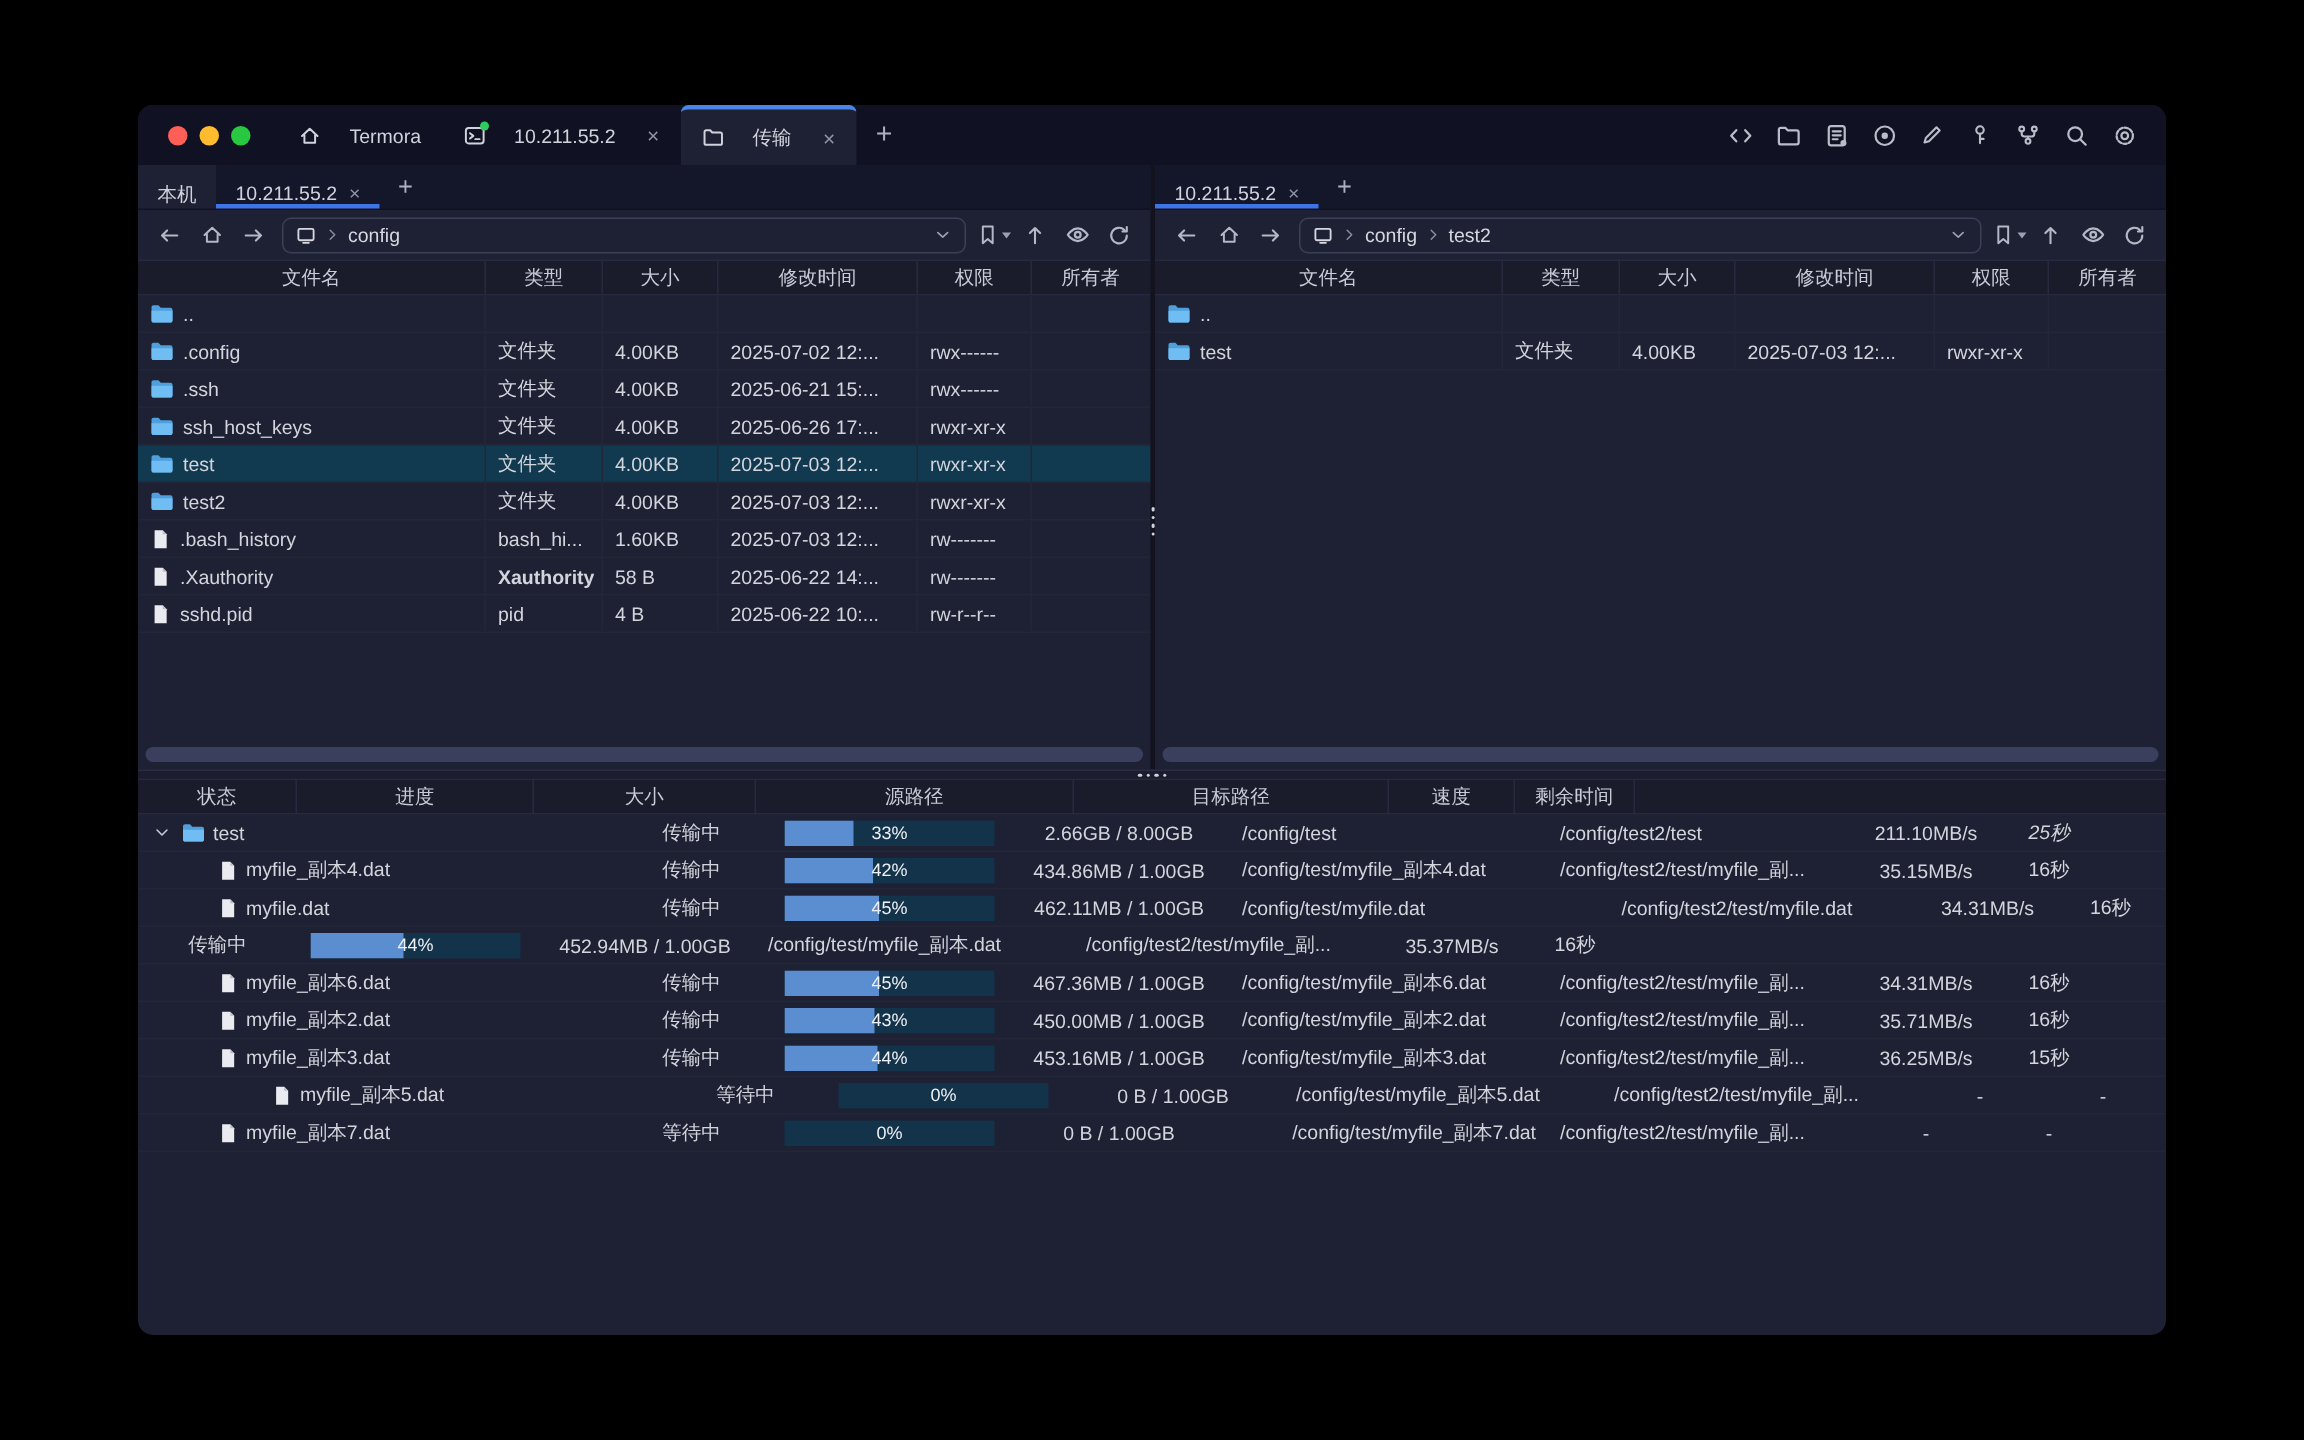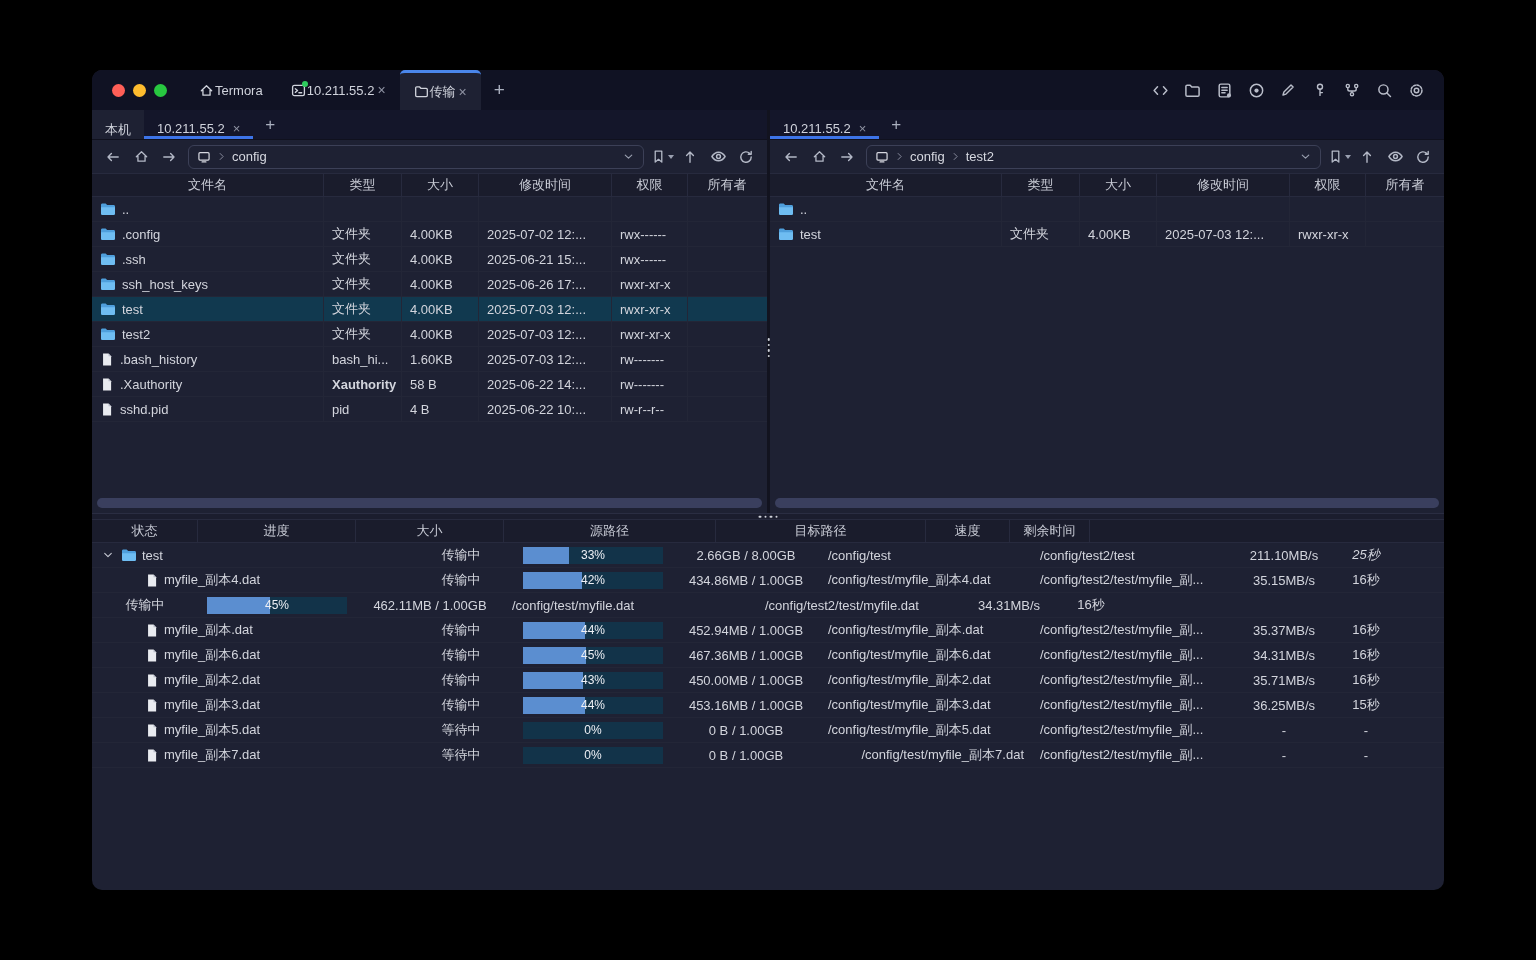--- a/index.html
+++ b/index.html
@@ -12,21 +12,21 @@
   html,body{width:1536px;height:960px;background:#000;overflow:hidden;
     font-family:"Liberation Sans","DejaVu Sans",sans-serif;color:var(--text);}
   .window{position:absolute;left:92px;top:70px;width:1352px;height:820px;
     background:var(--win-bg);border-radius:10px;overflow:hidden;
     box-shadow:0 20px 70px rgba(0,0,0,.9);}
   
   .titlebar{height:40px;background:var(--titlebar);display:flex;align-items:stretch;}
   .traffic{display:flex;align-items:center;gap:8px;padding:0 18px 0 20px;}
   .tl{width:13px;height:13px;border-radius:50%;}
   .tb-tabs{display:flex;align-items:stretch;}
-  .tb-tab{display:flex;align-items:center;gap:1px;padding:0 14px;font-size:13px;color:#d0d3dc;position:relative;}
+  .tb-tab{display:flex;align-items:center;gap:19px;padding:0 14px;font-size:13px;color:#d0d3dc;position:relative;}
   .tb-tab.active{background:var(--win-bg);border-top:3px solid #4a86ea;border-radius:5px 5px 0 0;}
   .tb-tab .close{color:#8f93a3;font-size:14px;line-height:1;margin-left:2px;}
   .tb-plus{display:flex;align-items:center;padding:0 13px;color:#aab0bf;font-size:19px;}
   .tb-spacer{flex:1;}
   .tb-icons{display:flex;align-items:center;gap:8px;padding-right:16px;}
   .tbi{width:24px;height:24px;display:flex;align-items:center;justify-content:center;color:#b9bdc9;}
   .icon{display:inline-flex;align-items:center;justify-content:center;color:inherit;}
   .icon svg{display:block;}
   .term-wrap{position:relative;display:inline-flex;}
   .status-dot{position:absolute;right:-2px;top:-2px;width:6px;height:6px;border-radius:50%;background:#2ecc5e;}
@@ -731,254 +731,254 @@
         </div>
         <div class="tcell c" style="width: 84px;">
           <span>35.15MB/s</span>
         </div>
         <div class="tcell c" style="width: 80px;">
           <span>16秒</span>
         </div>
         <div class="tcell" style="width: 38px;"></div>
       </div>
       <div class="trow">
+        <div class="tcell" style="width: 316px;">
+          <span class="indent"></span>
+          <span class="icon">
+            <svg width="14" height="15" viewBox="0 0 16 16">
+              <path fill="#e9ebf0" d="M3.5 1.2h6.2l3 3v10.6H3.5z"></path>
+              <path fill="#b9bdc9" d="M9.7 1.2l3 3h-3z"></path>
+            </svg>
+          </span>
+          <span>myfile.dat</span>
+        </div>
         <div class="tcell c" style="width: 106px;">
           <span>传输中</span>
         </div>
         <div class="tcell c" style="width: 158px;">
           <div class="pbar">
             <div class="pfill" style="width: 45%;"></div>
             <span class="plabel">45%</span>
           </div>
         </div>
         <div class="tcell c" style="width: 148px;">
           <span>462.11MB / 1.00GB</span>
         </div>
         <div class="tcell " style="width: 212px;">
           <span>/config/test/myfile.dat</span>
         </div>
         <div class="tcell " style="width: 210px; margin-left: 41px;">
           <span>/config/test2/test/myfile.dat</span>
         </div>
         <div class="tcell c" style="width: 84px;">
           <span>34.31MB/s</span>
+        </div>
+        <div class="tcell c" style="width: 80px;">
+          <span>16秒</span>
+        </div>
+        <div class="tcell" style="width: 38px;"></div>
+      </div>
+      <div class="trow">
+        <div class="tcell c" style="width: 106px;">
+          <span>传输中</span>
+        </div>
+        <div class="tcell c" style="width: 158px;">
+          <div class="pbar">
+            <div class="pfill" style="width: 44%;"></div>
+            <span class="plabel">44%</span>
+          </div>
+        </div>
+        <div class="tcell c" style="width: 148px;">
+          <span>452.94MB / 1.00GB</span>
+        </div>
+        <div class="tcell " style="width: 212px;">
+          <span>/config/test/myfile_副本.dat</span>
+        </div>
+        <div class="tcell " style="width: 210px;">
+          <span>/config/test2/test/myfile_副...</span>
+        </div>
+        <div class="tcell c" style="width: 84px;">
+          <span>35.37MB/s</span>
         </div>
         <div class="tcell c" style="width: 80px;">
           <span>16秒</span>
         </div>
         <div class="tcell" style="width: 38px;"></div>
       </div>
       <div class="trow">
         <div class="tcell" style="width: 316px;">
           <span class="indent"></span>
           <span class="icon">
             <svg width="14" height="15" viewBox="0 0 16 16">
               <path fill="#e9ebf0" d="M3.5 1.2h6.2l3 3v10.6H3.5z"></path>
               <path fill="#b9bdc9" d="M9.7 1.2l3 3h-3z"></path>
             </svg>
           </span>
-          <span>myfile_副本.dat</span>
+          <span>myfile_副本6.dat</span>
         </div>
         <div class="tcell c" style="width: 106px;">
           <span>传输中</span>
         </div>
         <div class="tcell c" style="width: 158px;">
           <div class="pbar">
-            <div class="pfill" style="width: 44%;"></div>
-            <span class="plabel">44%</span>
+            <div class="pfill" style="width: 45%;"></div>
+            <span class="plabel">45%</span>
           </div>
         </div>
         <div class="tcell c" style="width: 148px;">
-          <span>452.94MB / 1.00GB</span>
+          <span>467.36MB / 1.00GB</span>
         </div>
         <div class="tcell " style="width: 212px;">
-          <span>/config/test/myfile_副本.dat</span>
+          <span>/config/test/myfile_副本6.dat</span>
         </div>
         <div class="tcell " style="width: 210px;">
           <span>/config/test2/test/myfile_副...</span>
         </div>
         <div class="tcell c" style="width: 84px;">
-          <span>35.37MB/s</span>
+          <span>34.31MB/s</span>
         </div>
         <div class="tcell c" style="width: 80px;">
           <span>16秒</span>
         </div>
         <div class="tcell" style="width: 38px;"></div>
       </div>
       <div class="trow">
         <div class="tcell" style="width: 316px;">
           <span class="indent"></span>
           <span class="icon">
             <svg width="14" height="15" viewBox="0 0 16 16">
               <path fill="#e9ebf0" d="M3.5 1.2h6.2l3 3v10.6H3.5z"></path>
               <path fill="#b9bdc9" d="M9.7 1.2l3 3h-3z"></path>
             </svg>
           </span>
-          <span>myfile_副本6.dat</span>
+          <span>myfile_副本2.dat</span>
         </div>
         <div class="tcell c" style="width: 106px;">
           <span>传输中</span>
         </div>
-        <div class="tcell c" style="width: 158px;">
+        <div class="tcell c" style="width: 158px; text-align: center;">
           <div class="pbar">
-            <div class="pfill" style="width: 45%;"></div>
-            <span class="plabel">45%</span>
+            <div class="pfill" style="width: 43%;"></div>
+            <span class="plabel">43%</span>
           </div>
         </div>
         <div class="tcell c" style="width: 148px;">
-          <span>467.36MB / 1.00GB</span>
+          <span>450.00MB / 1.00GB</span>
         </div>
         <div class="tcell " style="width: 212px;">
-          <span>/config/test/myfile_副本6.dat</span>
+          <span>/config/test/myfile_副本2.dat</span>
         </div>
         <div class="tcell " style="width: 210px;">
           <span>/config/test2/test/myfile_副...</span>
         </div>
         <div class="tcell c" style="width: 84px;">
-          <span>34.31MB/s</span>
+          <span>35.71MB/s</span>
         </div>
         <div class="tcell c" style="width: 80px;">
           <span>16秒</span>
         </div>
         <div class="tcell" style="width: 38px;"></div>
       </div>
       <div class="trow">
         <div class="tcell" style="width: 316px;">
           <span class="indent"></span>
           <span class="icon">
             <svg width="14" height="15" viewBox="0 0 16 16">
               <path fill="#e9ebf0" d="M3.5 1.2h6.2l3 3v10.6H3.5z"></path>
               <path fill="#b9bdc9" d="M9.7 1.2l3 3h-3z"></path>
             </svg>
           </span>
-          <span>myfile_副本2.dat</span>
+          <span>myfile_副本3.dat</span>
         </div>
         <div class="tcell c" style="width: 106px;">
           <span>传输中</span>
         </div>
-        <div class="tcell c" style="width: 158px; text-align: center;">
+        <div class="tcell c" style="width: 158px;">
           <div class="pbar">
-            <div class="pfill" style="width: 43%;"></div>
-            <span class="plabel">43%</span>
+            <div class="pfill" style="width: 44%;"></div>
+            <span class="plabel">44%</span>
           </div>
         </div>
         <div class="tcell c" style="width: 148px;">
-          <span>450.00MB / 1.00GB</span>
+          <span>453.16MB / 1.00GB</span>
         </div>
         <div class="tcell " style="width: 212px;">
-          <span>/config/test/myfile_副本2.dat</span>
+          <span>/config/test/myfile_副本3.dat</span>
         </div>
         <div class="tcell " style="width: 210px;">
           <span>/config/test2/test/myfile_副...</span>
         </div>
         <div class="tcell c" style="width: 84px;">
-          <span>35.71MB/s</span>
+          <span>36.25MB/s</span>
         </div>
         <div class="tcell c" style="width: 80px;">
-          <span>16秒</span>
+          <span>15秒</span>
+        </div>
+        <div class="tcell" style="width: 38px;"></div>
+      </div>
+      <div class="trow">
+        <div class="tcell" style="width: 316px; margin-left: 36px;">
+          <span class="indent"></span>
+          <span class="icon">
+            <svg width="14" height="15" viewBox="0 0 16 16">
+              <path fill="#e9ebf0" d="M3.5 1.2h6.2l3 3v10.6H3.5z"></path>
+              <path fill="#b9bdc9" d="M9.7 1.2l3 3h-3z"></path>
+            </svg>
+          </span>
+          <span>myfile_副本5.dat</span>
+        </div>
+        <div class="tcell c" style="width: 106px;">
+          <span>等待中</span>
+        </div>
+        <div class="tcell c" style="width: 158px;">
+          <div class="pbar">
+            <div class="pfill" style="width: 0%;"></div>
+            <span class="plabel">0%</span>
+          </div>
+        </div>
+        <div class="tcell c" style="width: 148px;">
+          <span>0 B / 1.00GB</span>
+        </div>
+        <div class="tcell " style="width: 212px;">
+          <span>/config/test/myfile_副本5.dat</span>
+        </div>
+        <div class="tcell " style="width: 210px;">
+          <span>/config/test2/test/myfile_副...</span>
+        </div>
+        <div class="tcell c" style="width: 84px;">
+          <span>-</span>
+        </div>
+        <div class="tcell c" style="width: 80px;">
+          <span>-</span>
         </div>
         <div class="tcell" style="width: 38px;"></div>
       </div>
       <div class="trow">
         <div class="tcell" style="width: 316px;">
           <span class="indent"></span>
           <span class="icon">
             <svg width="14" height="15" viewBox="0 0 16 16">
               <path fill="#e9ebf0" d="M3.5 1.2h6.2l3 3v10.6H3.5z"></path>
               <path fill="#b9bdc9" d="M9.7 1.2l3 3h-3z"></path>
             </svg>
           </span>
-          <span>myfile_副本3.dat</span>
-        </div>
-        <div class="tcell c" style="width: 106px;">
-          <span>传输中</span>
-        </div>
-        <div class="tcell c" style="width: 158px;">
-          <div class="pbar">
-            <div class="pfill" style="width: 44%;"></div>
-            <span class="plabel">44%</span>
-          </div>
-        </div>
-        <div class="tcell c" style="width: 148px;">
-          <span>453.16MB / 1.00GB</span>
-        </div>
-        <div class="tcell " style="width: 212px;">
-          <span>/config/test/myfile_副本3.dat</span>
-        </div>
-        <div class="tcell " style="width: 210px;">
-          <span>/config/test2/test/myfile_副...</span>
-        </div>
-        <div class="tcell c" style="width: 84px;">
-          <span>36.25MB/s</span>
-        </div>
-        <div class="tcell c" style="width: 80px;">
-          <span>15秒</span>
-        </div>
-        <div class="tcell" style="width: 38px;"></div>
-      </div>
-      <div class="trow">
-        <div class="tcell" style="width: 316px;">
-          <span class="indent"></span>
-          <span class="icon">
-            <svg width="14" height="15" viewBox="0 0 16 16">
-              <path fill="#e9ebf0" d="M3.5 1.2h6.2l3 3v10.6H3.5z"></path>
-              <path fill="#b9bdc9" d="M9.7 1.2l3 3h-3z"></path>
-            </svg>
-          </span>
-          <span>myfile_副本5.dat</span>
+          <span>myfile_副本7.dat</span>
         </div>
         <div class="tcell c" style="width: 106px;">
           <span>等待中</span>
         </div>
         <div class="tcell c" style="width: 158px;">
           <div class="pbar">
             <div class="pfill" style="width: 0%;"></div>
             <span class="plabel">0%</span>
           </div>
         </div>
         <div class="tcell c" style="width: 148px;">
           <span>0 B / 1.00GB</span>
         </div>
-        <div class="tcell " style="width: 212px;">
-          <span>/config/test/myfile_副本5.dat</span>
-        </div>
-        <div class="tcell " style="width: 210px;">
-          <span>/config/test2/test/myfile_副...</span>
-        </div>
-        <div class="tcell c" style="width: 84px;">
-          <span>-</span>
-        </div>
-        <div class="tcell c" style="width: 80px;">
-          <span>-</span>
-        </div>
-        <div class="tcell" style="width: 38px;"></div>
-      </div>
-      <div class="trow">
-        <div class="tcell" style="width: 316px;">
-          <span class="indent"></span>
-          <span class="icon">
-            <svg width="14" height="15" viewBox="0 0 16 16">
-              <path fill="#e9ebf0" d="M3.5 1.2h6.2l3 3v10.6H3.5z"></path>
-              <path fill="#b9bdc9" d="M9.7 1.2l3 3h-3z"></path>
-            </svg>
-          </span>
-          <span>myfile_副本7.dat</span>
-        </div>
-        <div class="tcell c" style="width: 106px;">
-          <span>等待中</span>
-        </div>
-        <div class="tcell c" style="width: 158px;">
-          <div class="pbar">
-            <div class="pfill" style="width: 0%;"></div>
-            <span class="plabel">0%</span>
-          </div>
-        </div>
-        <div class="tcell c" style="width: 148px;">
-          <span>0 B / 1.00GB</span>
-        </div>
         <div class="tcell " style="width: 212px; justify-content: flex-end;">
           <span>/config/test/myfile_副本7.dat</span>
         </div>
         <div class="tcell " style="width: 210px;">
           <span>/config/test2/test/myfile_副...</span>
         </div>
         <div class="tcell c" style="width: 84px;">
           <span>-</span>
         </div>
         <div class="tcell c" style="width: 80px;">

